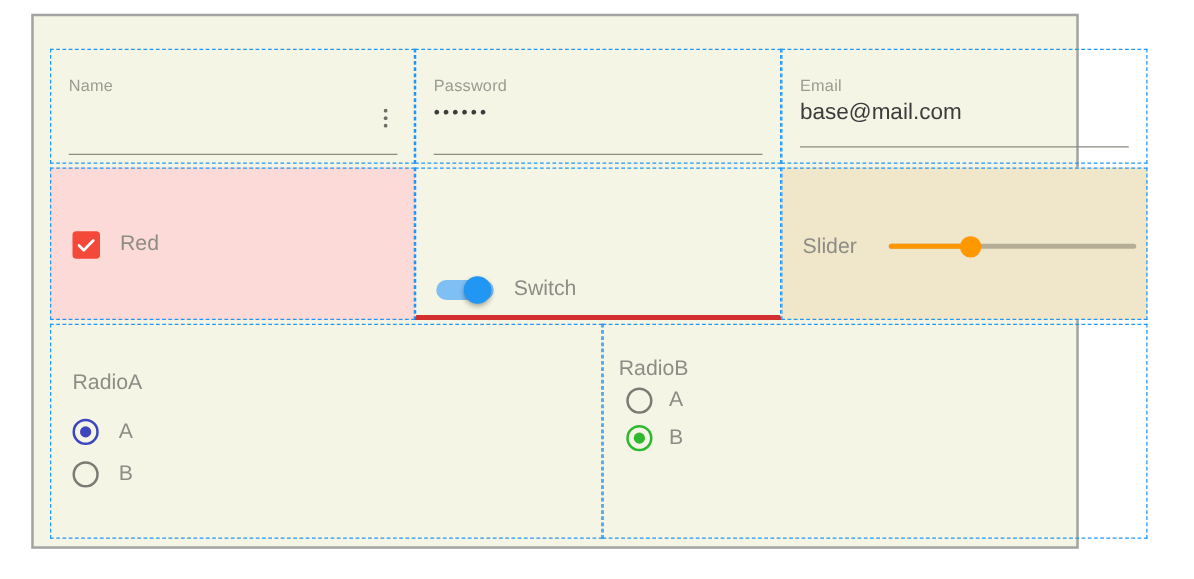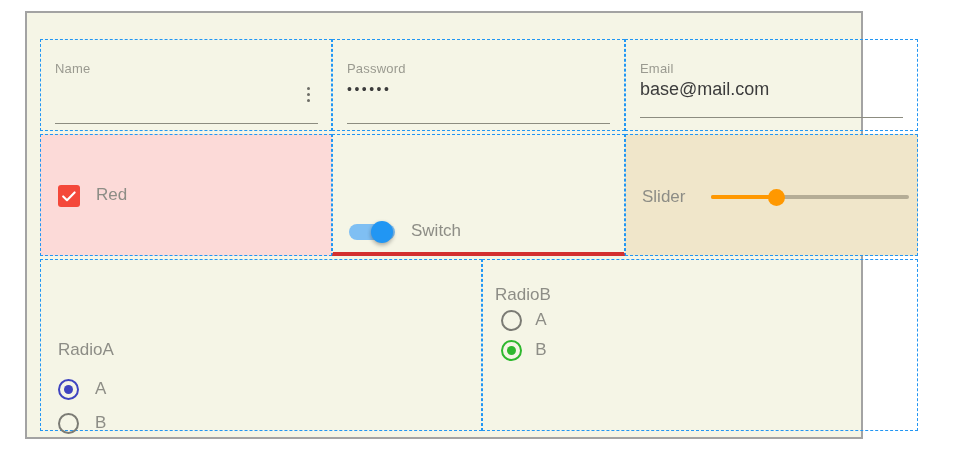--- a/index.html
+++ b/index.html
@@ -185,21 +185,20 @@
 
   
   .radio-group-v {
     position: absolute;
   }
   .radio-group-v .group-label {
     font-size: 17px;
     color: #8d8d86;
     line-height: 20px;
     margin-bottom: 14px;
-    margin-top: 44px;
   }
   .radio-item {
     display: flex;
     align-items: center;
     height: 30px;
     margin-bottom: 4px;
   }
   .radio {
     position: relative;
     width: 21px;

